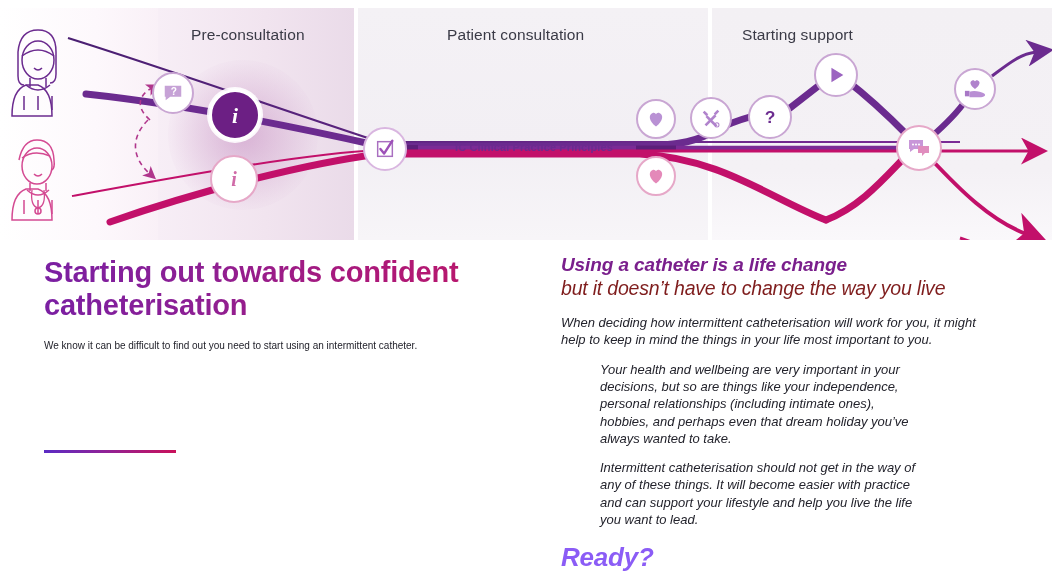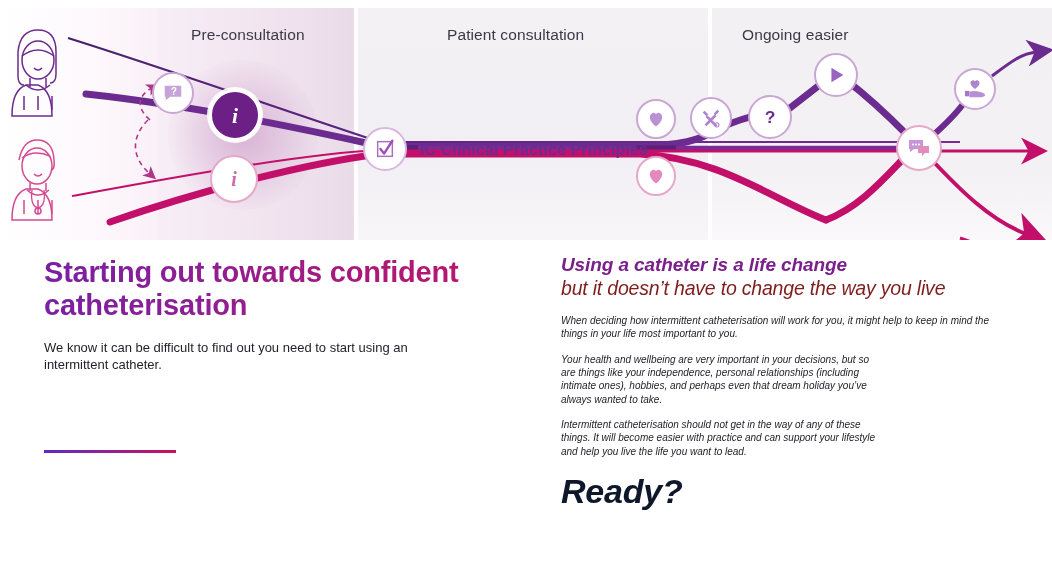--- a/index.html
+++ b/index.html
@@ -31,63 +31,63 @@
   .journey svg.flows{position:absolute;left:0;top:0;width:1052px;height:232px;}
 
   .node{position:absolute;border-radius:50%;background:#fff;
         display:flex;align-items:center;justify-content:center;box-sizing:border-box;}
   .node.ring-lilac{border:2px solid #c9a6d3;}
   .node.ring-pink{border:2px solid #e6a8c8;}
   .node.solid-purple{background:#6c1f84;border:3px solid #fff;box-shadow:0 0 0 2px rgba(255,255,255,.9);}
   .node svg{display:block;}
 
   .principles{position:absolute;left:414px;top:133px;width:240px;text-align:center;
-    font-size:16px;font-weight:700;color:#6b2b8f;letter-spacing:.1px;white-space:nowrap;}
+    font-size:11px;font-weight:700;color:#6b2b8f;letter-spacing:.1px;white-space:nowrap;}
 
   
   .content{position:absolute;left:0;top:232px;width:896px;height:356px;}
 
   .col-left{position:absolute;left:44px;top:24px;width:420px;}
   h1.main{
     margin:0;font-size:29px;line-height:1.14;font-weight:700;letter-spacing:-.2px;
     background:linear-gradient(90deg,#7a1fa2 0%,#8e1f93 38%,#a8197d 72%,#b8176d 100%);
     -webkit-background-clip:text;background-clip:text;color:transparent;
     -webkit-text-fill-color:transparent;
   }
-  .col-left p{margin:0;font-size:13px;line-height:1.33;color:#23232c;}
+  .col-left p{margin:0;font-size:10px;line-height:1.33;color:#23232c;}
   .col-left p.p1{margin-top:17px;}
   .col-left p.p2{margin-top:18px;}
   .rule{position:absolute;left:44px;top:218px;width:132px;height:2.5px;
     background:linear-gradient(90deg,#5b2bc4 0%,#8e2398 45%,#c9105a 100%);}
 
   .col-right{position:absolute;left:561px;top:22px;width:445px;z-index:3;font-style:italic;}
   h2.sub{margin:0;font-size:19px;line-height:1.2;font-weight:700;color:#7a1f8c;letter-spacing:-.1px;}
   h2.sub .line2{display:block;font-weight:400;font-size:19.5px;color:#7f1d1d;letter-spacing:-.2px;}
-  .col-right p{margin:0 0 12px 0;font-size:10px;line-height:1.33;color:#23232c;}
-  .col-right p.narrow{width:322px;}
+  .col-right p{margin:0 0 12px 0;font-size:13px;line-height:1.33;color:#23232c;}
+  .col-right p.narrow{width:322px;margin-left:39px;}
   .col-right p.first{margin-top:14px;width:432px;}
-  h2.ready{margin:14px 0 0 0;font-size:34px;font-weight:700;color:#0f172a;letter-spacing:-.2px;}
+  h2.ready{margin:14px 0 0 0;font-size:26px;font-weight:700;color:#8b5cf6;letter-spacing:-.2px;}
 </style>
 </head>
 <body>
 
 <div class="page">
 
   <div class="journey">
     <div class="bands">
       <div class="band band-leftwash"></div>
       <div class="band band-pre"></div>
       <div class="band band-cons"></div>
       <div class="band band-ong"></div>
     </div>
     <div class="glow"></div>
 
     <div class="j-title t1">Pre-consultation</div>
     <div class="j-title t2">Patient consultation</div>
-    <div class="j-title t3">Ongoing easier</div>
+    <div class="j-title t3">Starting support</div>
 
     <svg class="flows" viewBox="0 0 1052 232">
       <defs>
         <linearGradient id="gpurple" x1="0" y1="0" x2="1" y2="0">
           <stop offset="0" stop-color="#4a1f72"></stop>
             <stop offset="1" stop-color="#7b2b96"></stop>
         </linearGradient>
         <linearGradient id="gmag" x1="0" y1="0" x2="1" y2="0">
           <stop offset="0" stop-color="#d21f6e"></stop>
             <stop offset="1" stop-color="#b5155f"></stop>

